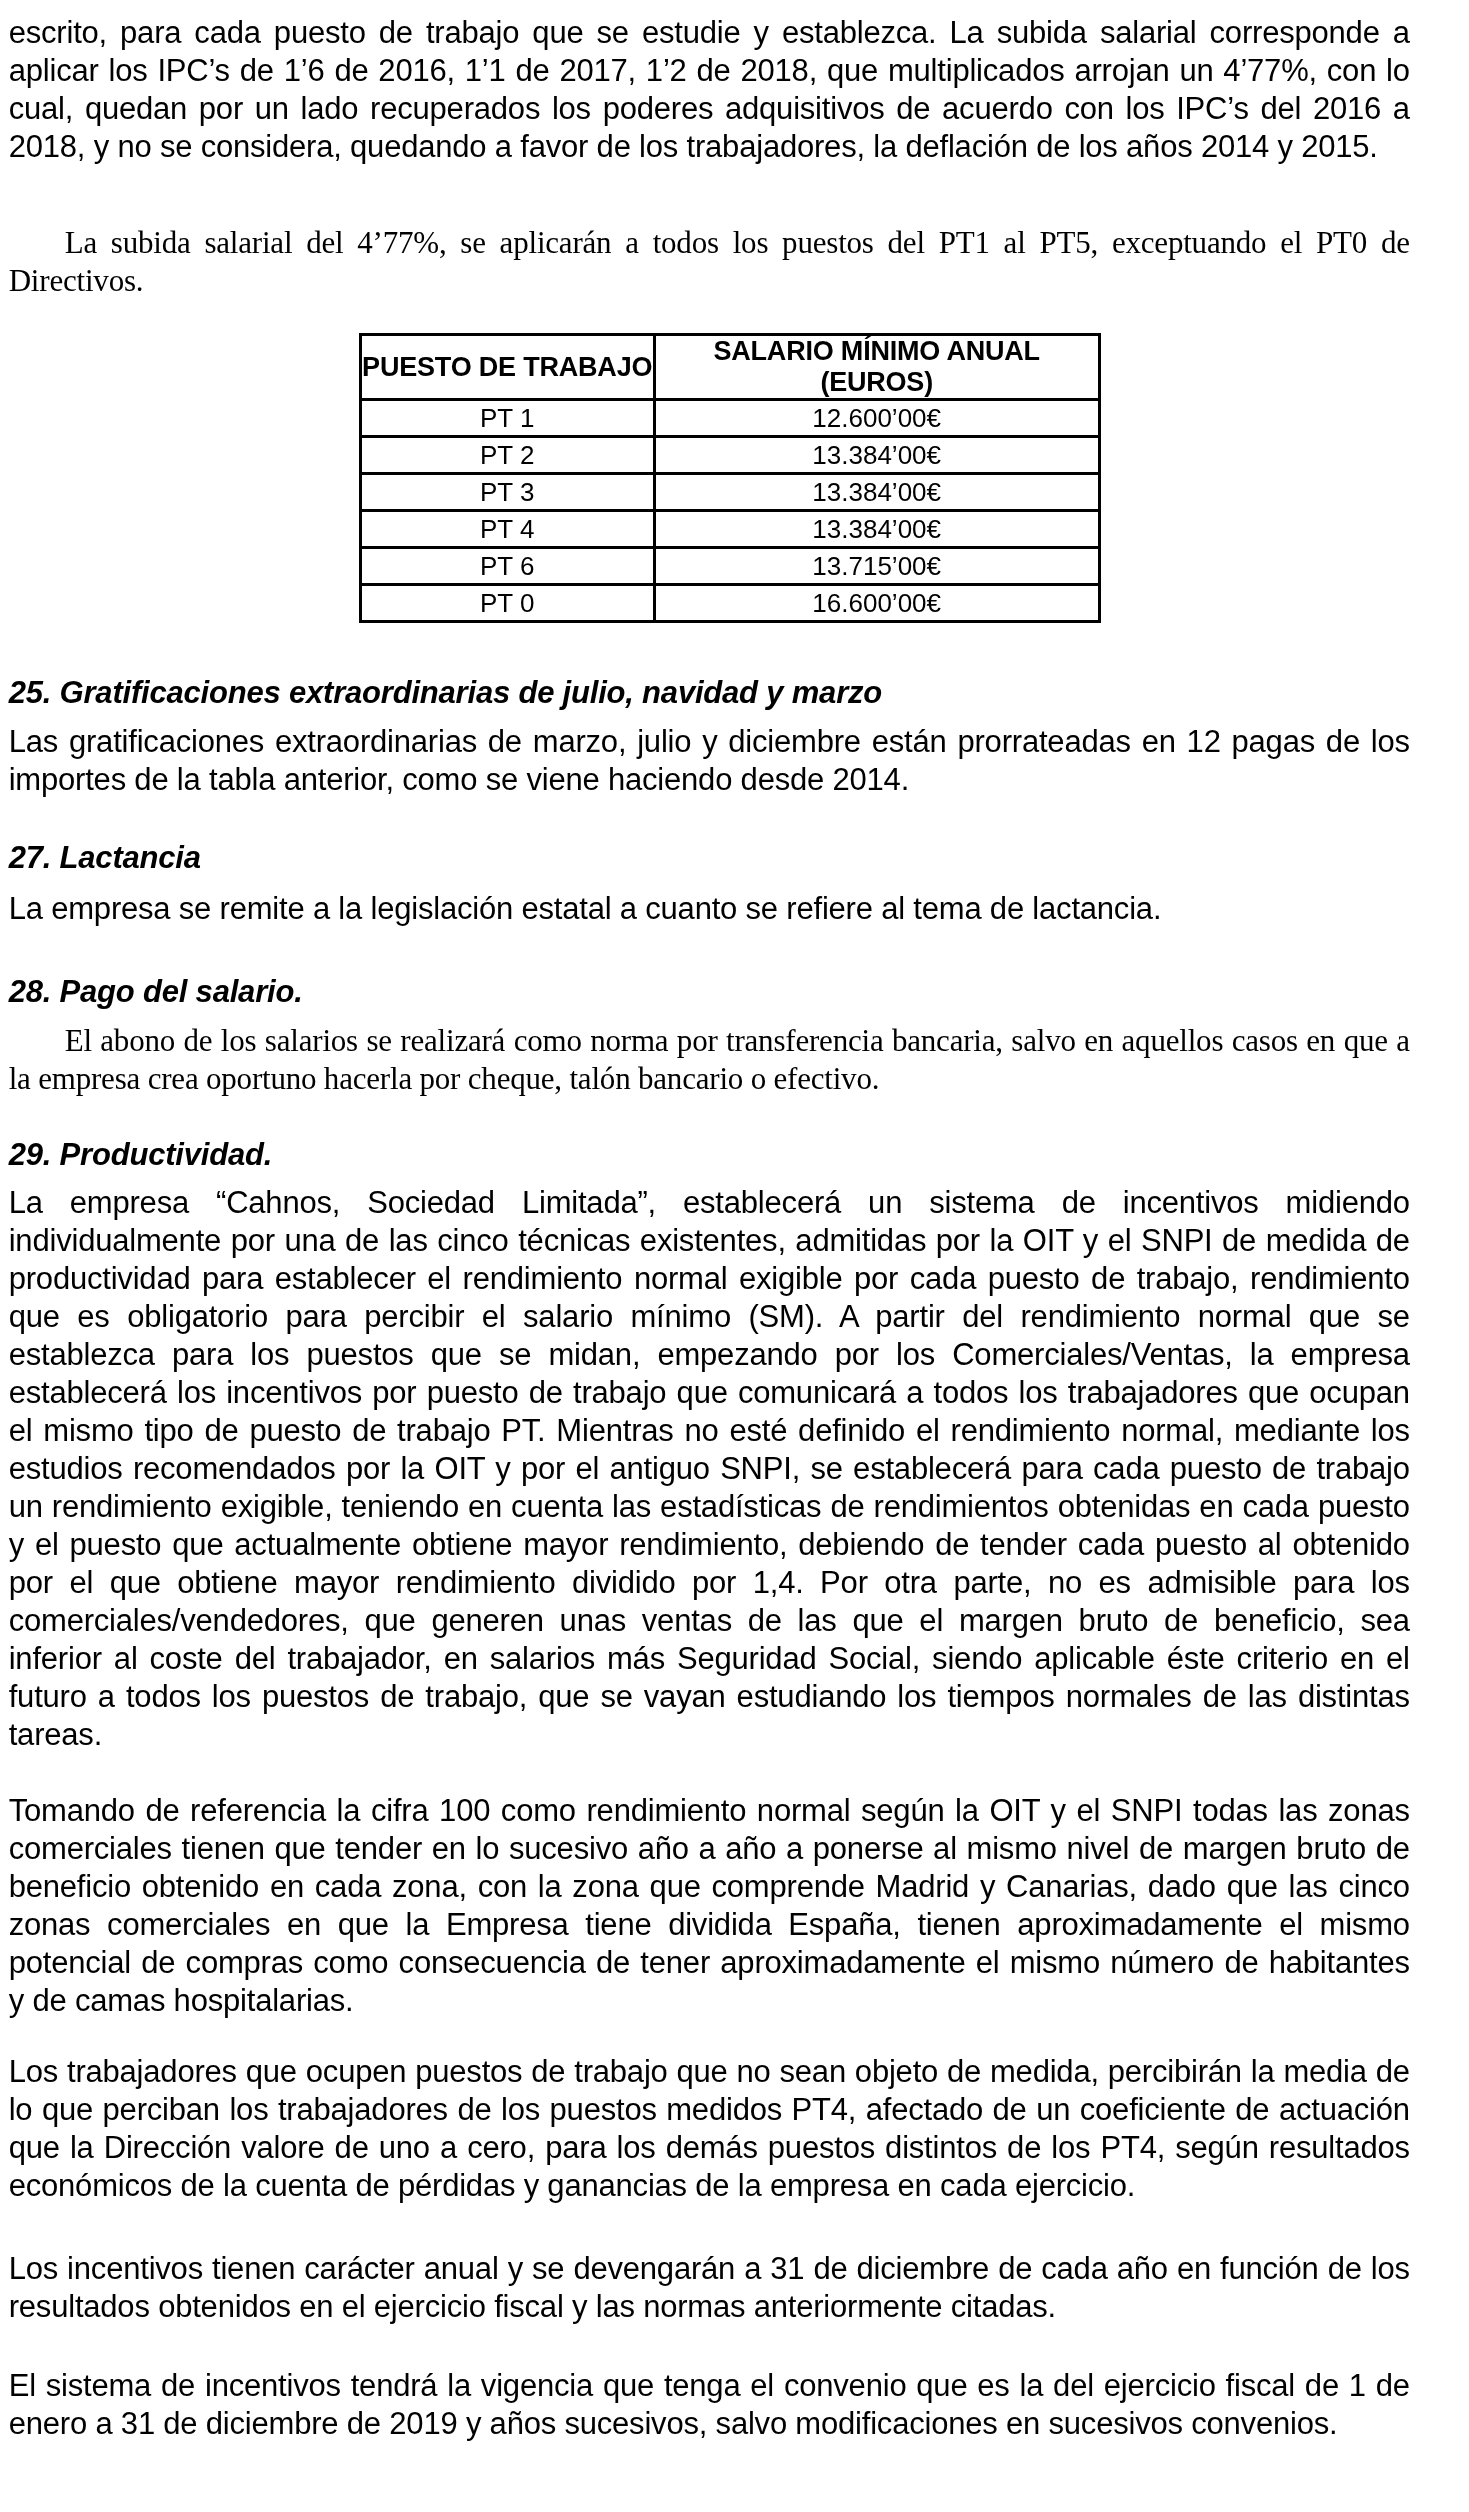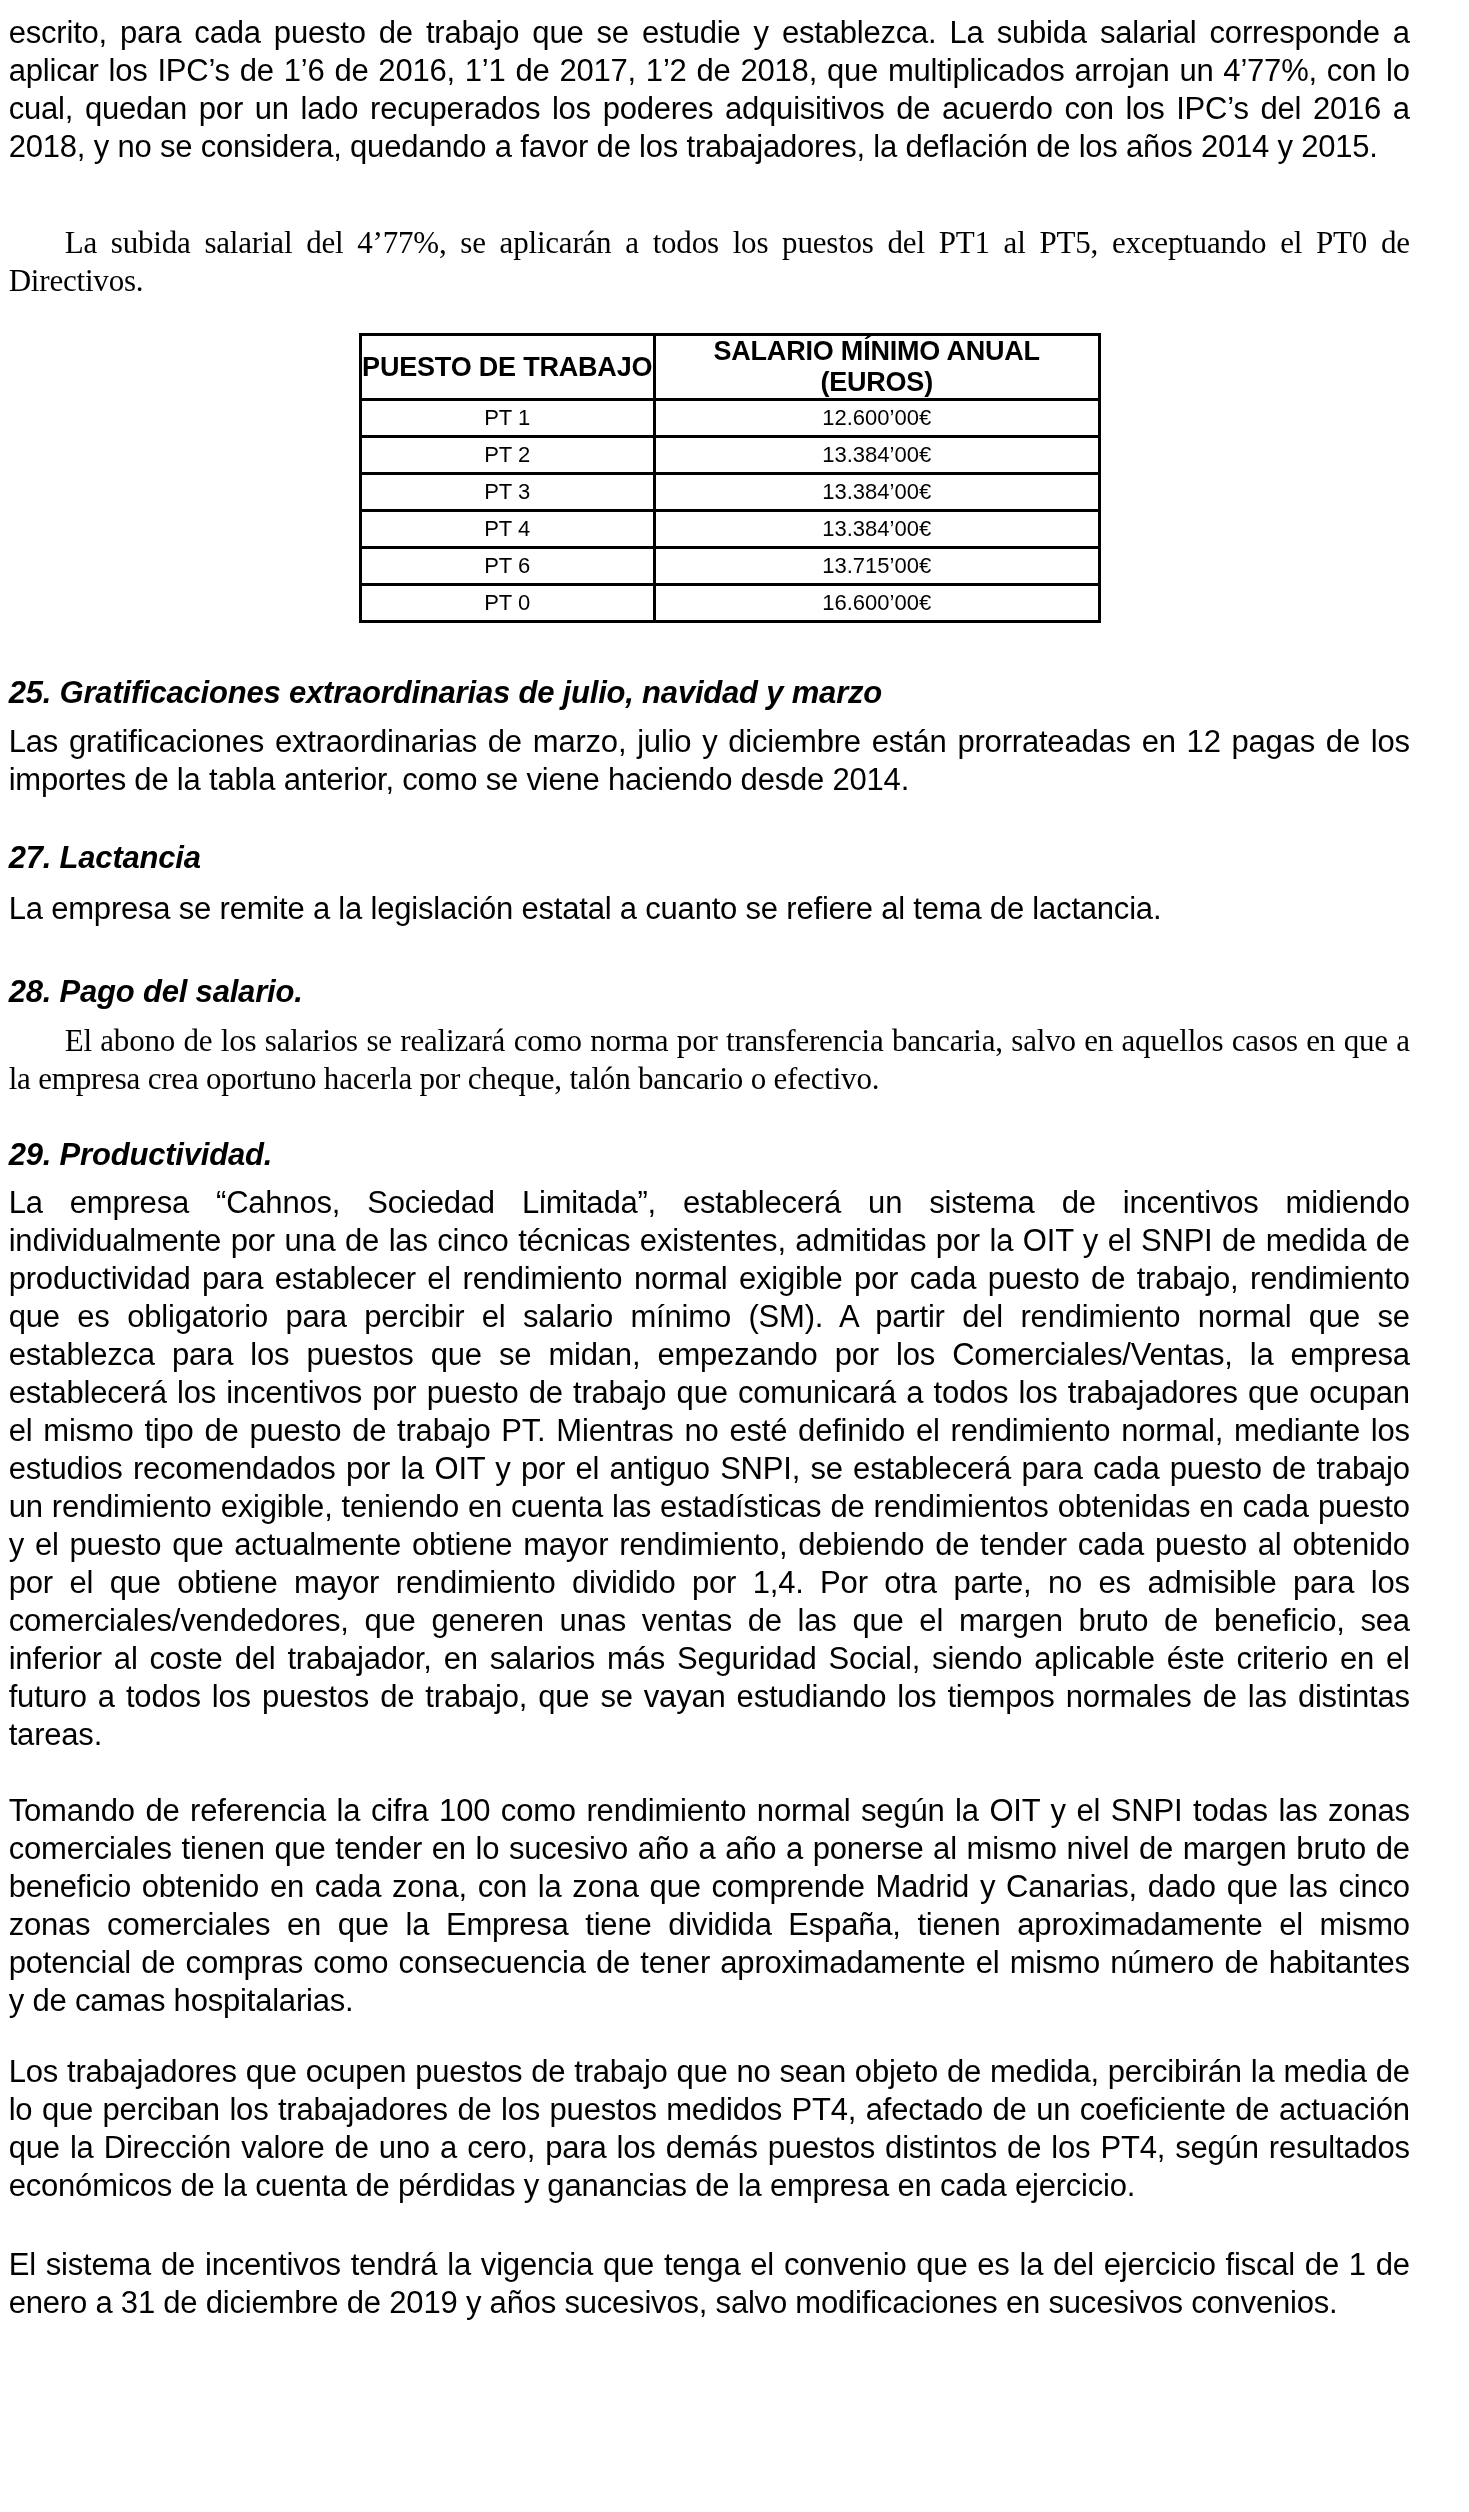--- a/index.html
+++ b/index.html
@@ -60,21 +60,21 @@
     padding: 0;
     height: 34px;
     overflow: hidden;
   }
   .salary-table th {
     font-size: 27px;
     font-weight: 700;
     letter-spacing: -0.2px;
   }
   .salary-table td {
-    font-size: 22px;
+    font-size: 26px;
     font-weight: 400;
   }
   .col-puesto  { width: 294px; }
   .col-salario { width: 445px; }
 </style>
 </head>
 <body>
 
 <div class="page">
 
@@ -127,16 +127,17 @@
   <h2 class="heading mt-h27">27. Lactancia</h2>
   <p class="para mt-b27">La empresa se remite a la legislación estatal a cuanto se refiere al tema de lactancia.</p>
 
   <h2 class="heading mt-h28">28. Pago del salario.</h2>
   <p class="para first-indent mt-b28">El abono de los salarios se realizará como norma por transferencia bancaria, salvo en aquellos casos en que a la empresa crea oportuno hacerla por cheque, talón bancario o efectivo.</p>
 
   <h2 class="heading mt-h29">29. Productividad.</h2>
   <p class="para mt-b29a">La empresa “Cahnos, Sociedad Limitada”, establecerá un sistema de incentivos midiendo individualmente por una de las cinco técnicas existentes, admitidas por la OIT y el SNPI de medida de productividad para establecer el rendimiento normal exigible por cada puesto de trabajo, rendimiento que es obligatorio para percibir el salario mínimo (SM). A partir del rendimiento normal que se establezca para los puestos que se midan, empezando por los Comerciales/Ventas, la empresa establecerá los incentivos por puesto de trabajo que comunicará a todos los trabajadores que ocupan el mismo tipo de puesto de trabajo PT. Mientras no esté definido el rendimiento normal, mediante los estudios recomendados por la OIT y por el antiguo SNPI, se establecerá para cada puesto de trabajo un rendimiento exigible, teniendo en cuenta las estadísticas de rendimientos obtenidas en cada puesto y el puesto que actualmente obtiene mayor rendimiento, debiendo de tender cada puesto al obtenido por el que obtiene mayor rendimiento dividido por 1,4. Por otra parte, no es admisible para los comerciales/vendedores, que generen unas ventas de las que el margen bruto de beneficio, sea inferior al coste del trabajador, en salarios más Seguridad Social, siendo aplicable éste criterio en el futuro a todos los puestos de trabajo, que se vayan estudiando los tiempos normales de las distintas tareas.</p>
   <p class="para mt-b29b">Tomando de referencia la cifra 100 como rendimiento normal según la OIT y el SNPI todas las zonas comerciales tienen que tender en lo sucesivo año a año a ponerse al mismo nivel de margen bruto de beneficio obtenido en cada zona, con la zona que comprende Madrid y Canarias, dado que las cinco zonas comerciales en que la Empresa tiene dividida España, tienen aproximadamente el mismo potencial de compras como consecuencia de tener aproximadamente el mismo número de habitantes y de camas hospitalarias.</p>
   <p class="para mt-b29c">Los trabajadores que ocupen puestos de trabajo que no sean objeto de medida, percibirán la media de lo que perciban los trabajadores de los puestos medidos PT4, afectado de un coeficiente de actuación que la Dirección valore de uno a cero, para los demás puestos distintos de los PT4, según resultados económicos de la cuenta de pérdidas y ganancias de la empresa en cada ejercicio.</p>
+  <p class="para mt-b29d">Los incentivos tienen carácter anual y se devengarán a 31 de diciembre de cada año en función de los resultados obtenidos en el ejercicio fiscal y las normas anteriormente citadas.</p>
   <p class="para mt-b29e">El sistema de incentivos tendrá la vigencia que tenga el convenio que es la del ejercicio fiscal de 1 de enero a 31 de diciembre de 2019 y años sucesivos, salvo modificaciones en sucesivos convenios.</p>
 
 </div>
 
 
 </body></html>

